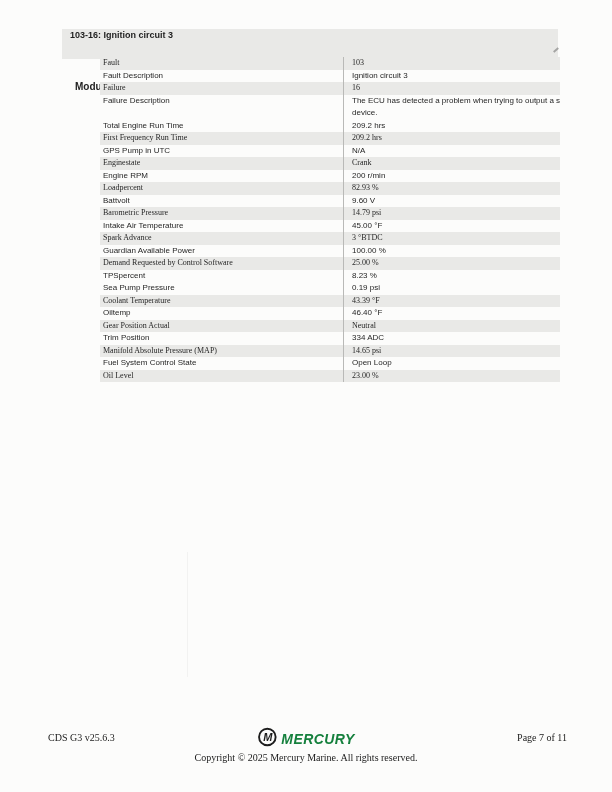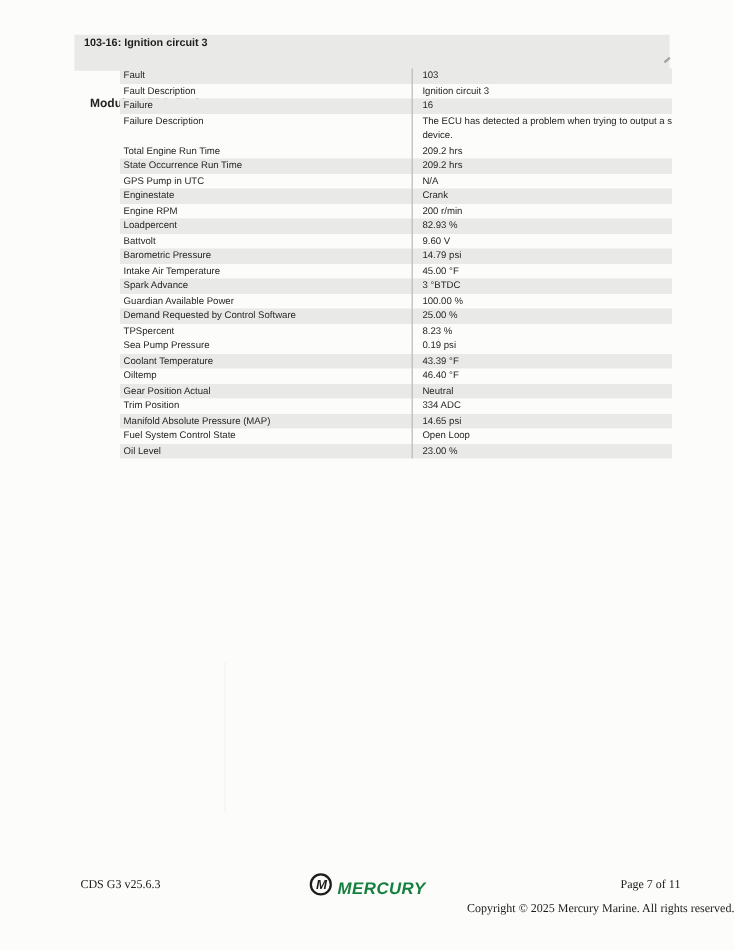--- a/index.html
+++ b/index.html
@@ -39,21 +39,21 @@
   .module-label { font-weight: bold; }
 
   
   .fault-table {
     position: absolute;
     left: 100px; top: 57px;
     width: 460px;
     font-size: 8px;
   }
   .row { display: flex; min-height: 12.5px; }
-  .row.shaded { background: #e9e9e7; }
+  .row.shaded { background: #e9e9e7; font-family: Liberation Serif, serif; }
   .cell { line-height: 12.5px; }
   .cell.label {
     width: 240px;
     padding-left: 3px;
     flex: 0 0 auto;
     white-space: nowrap;
     overflow: hidden;
   }
   .cell.value {
     flex: 1 1 auto;
@@ -79,21 +79,20 @@
   }
 
   
   .footer-version {
     position: absolute;
     left: 48px; top: 732px;
     font-family: "Liberation Serif", serif;
     font-size: 10px;
     color: #1b1b1b;
     white-space: nowrap;
-    margin-left: 19px;
   }
   .footer-page {
     position: absolute;
     right: 45px; top: 732px;
     font-family: "Liberation Serif", serif;
     font-size: 10px;
     color: #1b1b1b;
     white-space: nowrap;
   }
   .brand-block {
@@ -110,21 +109,21 @@
     font-style: italic;
     font-size: 14px;
     letter-spacing: 0.4px;
     color: #15803d;
     white-space: nowrap;
   }
   .footer-copyright {
     position: absolute;
     left: 0; top: 752px;
     width: 612px;
-    text-align: right;
+    text-align: center;
     font-family: "Liberation Serif", serif;
     font-size: 10px;
     color: #1b1b1b;
   }
 </style>
 </head>
 <body>
 
 <div class="page">
 
@@ -159,21 +158,21 @@
 device.</div>
     </div>
 
 
     <div class="row">
       <div class="cell label">Total Engine Run Time</div>
       <div class="cell value">209.2 hrs</div>
     </div>
 
     <div class="row shaded">
-      <div class="cell label">State Occurrence Run Time</div>
+      <div class="cell label">First Frequency Run Time</div>
       <div class="cell value">209.2 hrs</div>
     </div>
 
     <div class="row">
       <div class="cell label">GPS Pump in UTC</div>
       <div class="cell value">N/A</div>
     </div>
 
     <div class="row shaded">
       <div class="cell label">Enginestate</div>

